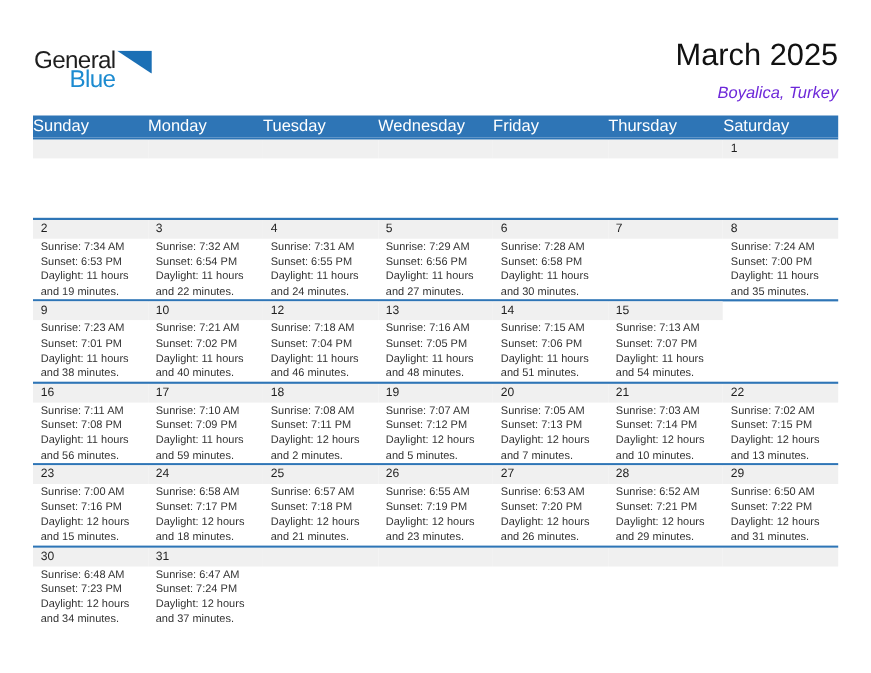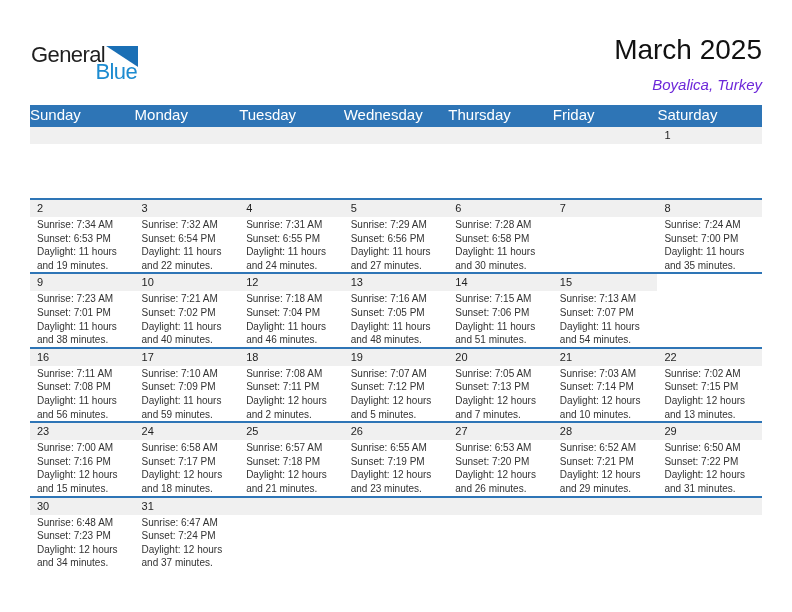--- a/index.html
+++ b/index.html
@@ -10,21 +10,21 @@
     position:relative; overflow:hidden;
     --accent:#2E75B6; --band:#F0F0F0; --tri:#1A6FB5; --logoblue:#1C8BD0;
   }
   .top { position:relative; height:105px; }
 
   .logo { position:absolute; left:31px; top:42px; display:inline-block; }
   .logo-row { display:flex; align-items:flex-start; }
   .logo-general { font-size:22px; color:#1f1f1f; letter-spacing:-0.6px; }
   .logo-tri { width:32px; height:21px; background:var(--tri);
               clip-path:polygon(0 0,100% 0,100% 100%); margin-left:1px; margin-top:4px; }
-  .logo-blue { font-size:22px; color:var(--logoblue); text-align:right;
+  .logo-blue { font-size:22px; color:var(--logoblue); text-align:center;
                margin-top:-9px; padding-right:1px; letter-spacing:-0.6px; }
 
   .page-title { position:absolute; right:30px; top:34px; font-size:28px; color:#111; }
   .page-subtitle { position:absolute; right:30px; top:76px; font-size:15px; color:#6d28d9;font-style:italic; }
 
   .calendar { margin:0 30px; }
   .weekday-row { display:grid; grid-template-columns:repeat(7,1fr);
                  background:var(--accent); height:20px; }
   .weekday { color:#ffffff; font-size:15px; line-height:20px; padding-left:0;
              overflow:hidden; white-space:nowrap; }
@@ -50,22 +50,22 @@
   <div class="page-title">March 2025</div>
   <div class="page-subtitle">Boyalica, Turkey</div>
 </div>
 
 <div class="calendar">
   <div class="weekday-row">
       <div class="weekday">Sunday</div>
       <div class="weekday">Monday</div>
       <div class="weekday">Tuesday</div>
       <div class="weekday">Wednesday</div>
+      <div class="weekday">Friday</div>
       <div class="weekday">Thursday</div>
-      <div class="weekday">Friday</div>
       <div class="weekday">Saturday</div>
     </div>
   <div>
       <div class="week">
         <div class="cell">
           <div class="daynum"></div>
         </div>
         <div class="cell">
           <div class="daynum"></div>
         </div>

